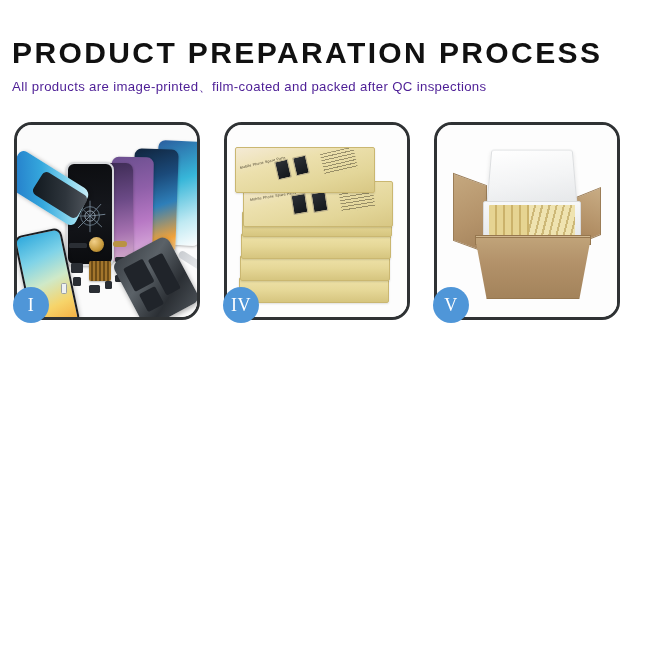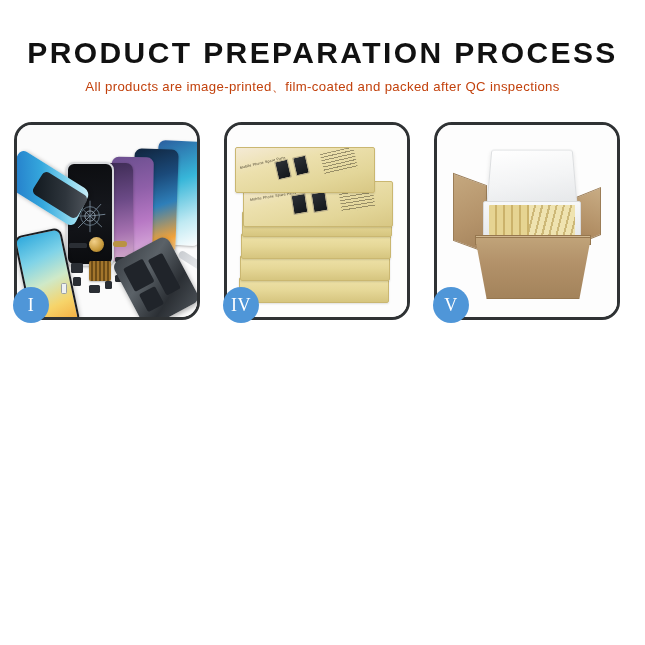--- a/index.html
+++ b/index.html
@@ -9,34 +9,34 @@
     height: 645px;
     background: #ffffff;
     font-family: "Liberation Sans", sans-serif;
     overflow: hidden;
     position: relative;
   }
 
   
   .header {
     padding-top: 36px;
-    text-align: center;
+    padding-left: 12px;
   }
   .title {
     font-size: 30px;
     font-weight: bold;
     letter-spacing: 2.4px;
     color: #111111;
     line-height: 1.1;
     white-space: nowrap;
   }
   .subtitle {
     margin-top: 9px;
     font-size: 13.2px;
-    color: #c2410c;
+    color: #4c1d95;
     letter-spacing: 0.35px;
     white-space: nowrap;
   }
 
   
   .grid {
     position: absolute;
     left: 14px;
     top: 122px;
     width: 617px;

